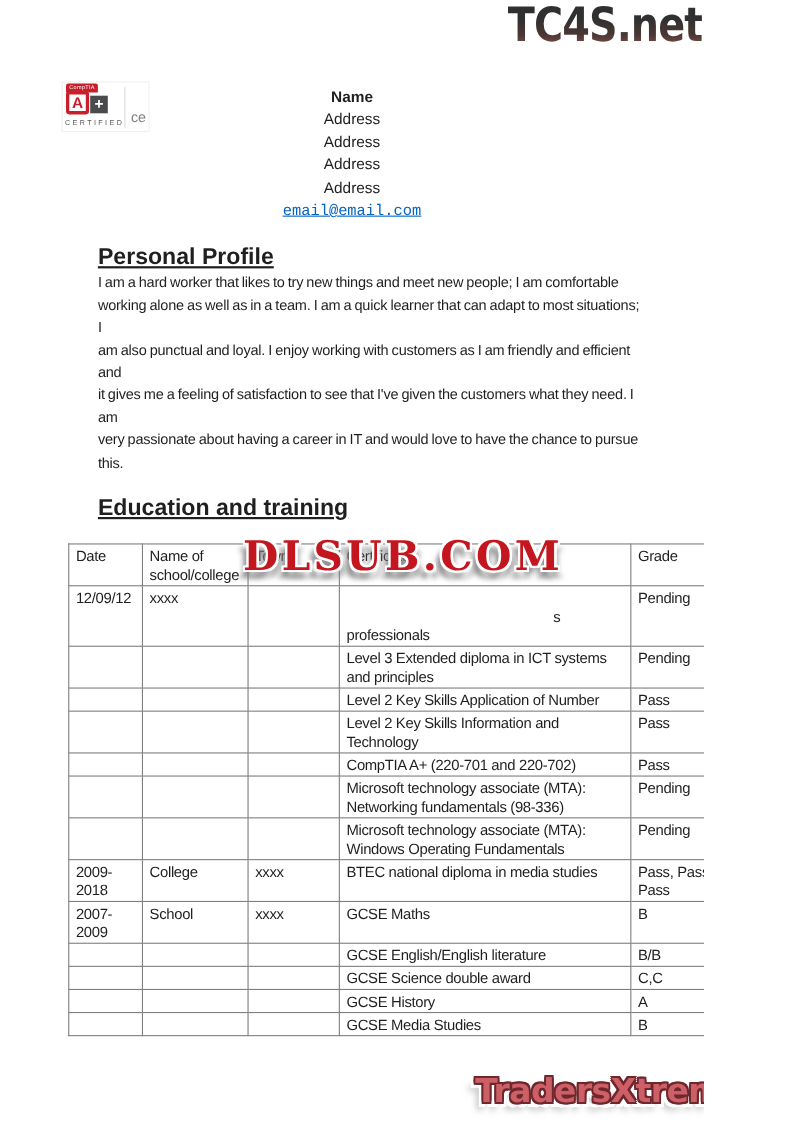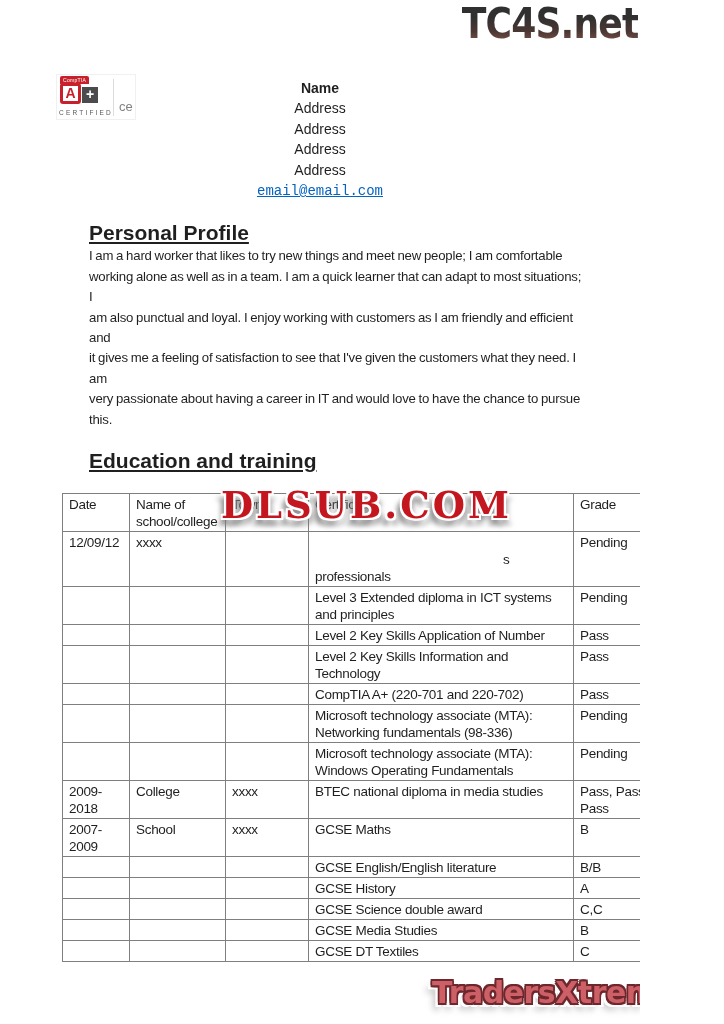--- a/index.html
+++ b/index.html
@@ -276,55 +276,44 @@
           </td>
           <td>
             <div class="cl">B/B</div>
           </td>
         </tr>
         <tr>
           <td></td>
           <td></td>
           <td></td>
           <td>
+            <div class="cl">GCSE Science double award</div>
+          </td>
+          <td>
+            <div class="cl">C,C</div>
+          </td>
+        </tr>
+        <tr>
+          <td></td>
+          <td></td>
+          <td></td>
+          <td>
             <div class="cl">GCSE History</div>
           </td>
           <td>
             <div class="cl">A</div>
           </td>
         </tr>
         <tr>
           <td></td>
           <td></td>
           <td></td>
           <td>
-            <div class="cl">GCSE Science double award</div>
-          </td>
-          <td>
-            <div class="cl">C,C</div>
-          </td>
-        </tr>
-        <tr>
-          <td></td>
-          <td></td>
-          <td></td>
-          <td>
             <div class="cl">GCSE Media Studies</div>
           </td>
           <td>
             <div class="cl">B</div>
-          </td>
-        </tr>
-        <tr>
-          <td></td>
-          <td></td>
-          <td></td>
-          <td>
-            <div class="cl">GCSE DT Textiles</div>
-          </td>
-          <td>
-            <div class="cl">C</div>
           </td>
         </tr>
       </tbody>
   </table>
 
 </div>
 
 </body></html>

